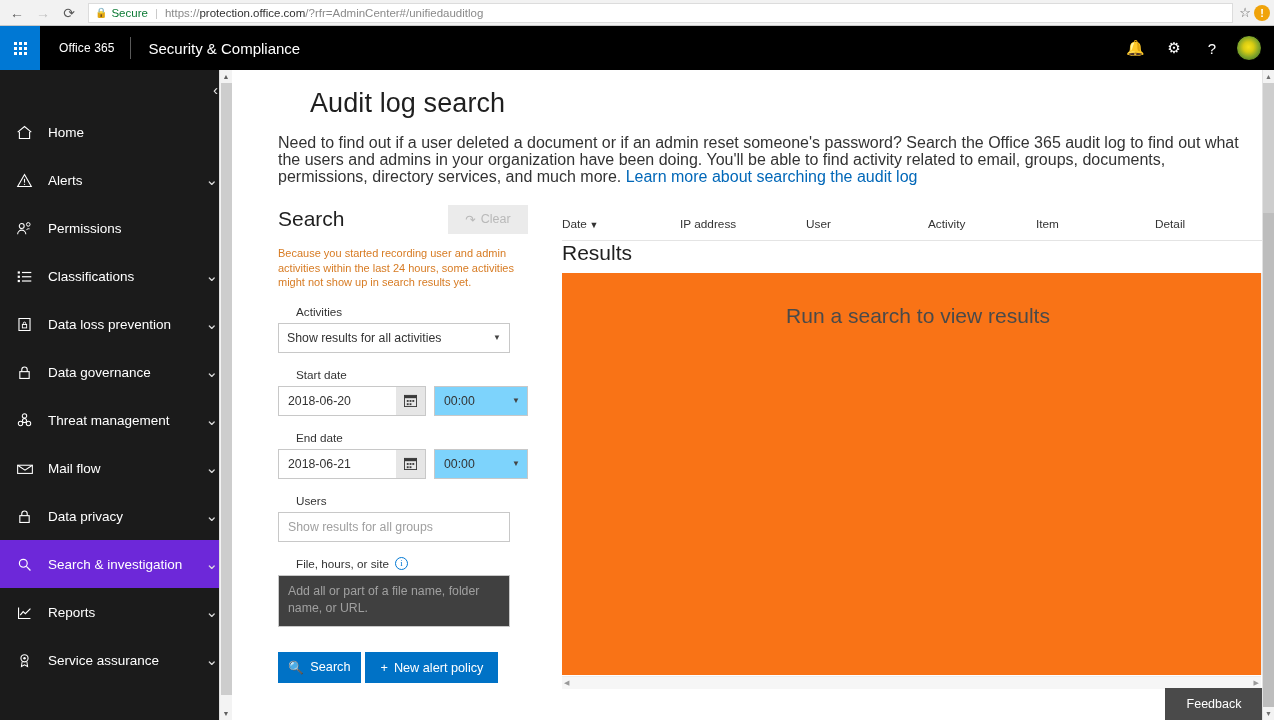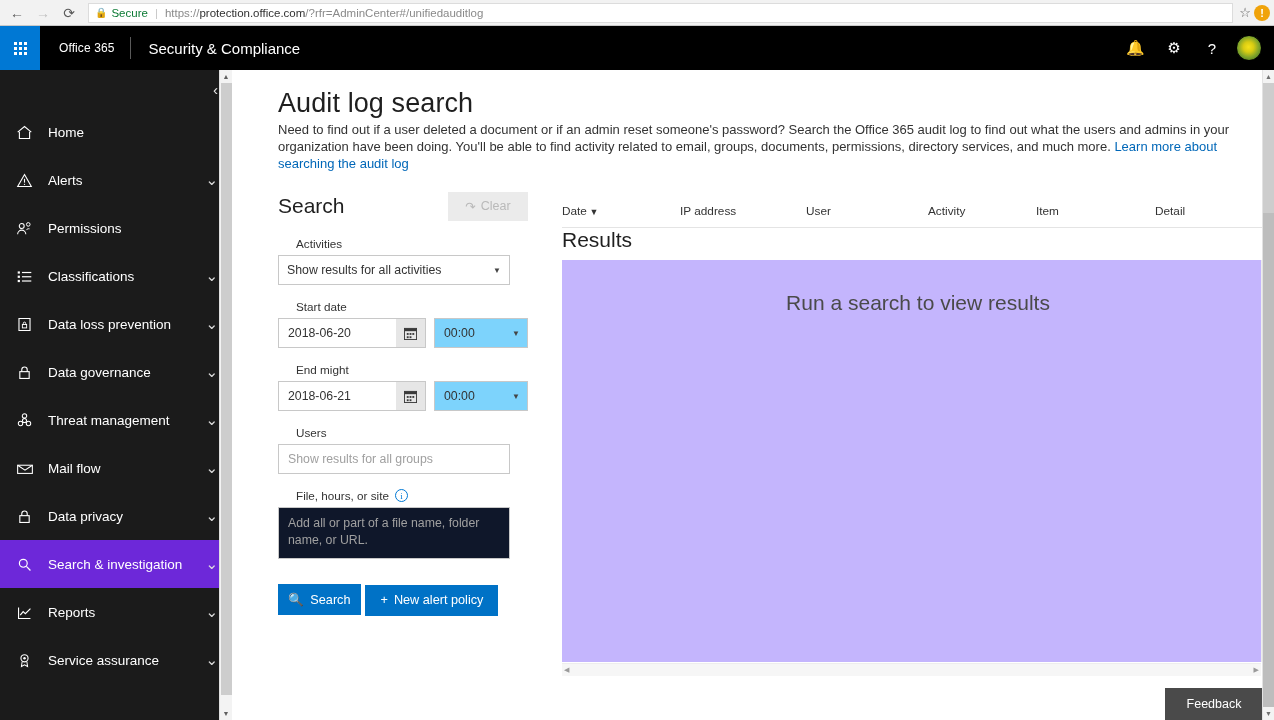--- a/index.html
+++ b/index.html
@@ -100,24 +100,24 @@
     background: #f3f3f3; border-left: 1px solid #e0e0e0;
   }
   #sb-scroll .arw { height: 13px; display: flex; align-items: center; justify-content: center; font-size: 7px; color: #606060; }
   #sb-thumb { position: absolute; top: 13px; left: 1px; width: 11px; height: 612px; background: #cdcdcd; }
 
   
   #main {
     flex: 1; background: #fff; height: 650px; position: relative;
     padding: 0 0 0 46px; overflow: hidden;
   }
-  #page-title { font-size: 27px; font-weight: 300; color: #1f1f1f; padding-top: 18px; letter-spacing: .1px; }
+  #page-title { font-size: 27px; font-weight: 300; color: #1f1f1f; padding-top: 18px; letter-spacing: .1px; margin-left: 32px; }
   #page-desc {
-    font-size: 13px; color: #333; line-height: 17px;
-    max-width: 972px; margin-top: 2px;
+    font-size: 16px; color: #333; line-height: 17px;
+    max-width: 972px; margin-top: 15px;
   }
   #desc-link { color: #0067b8; text-decoration: none; }
 
   #cols { display: flex; margin-top: 18px; }
 
   
   #searchcol { width: 250px; flex: 0 0 250px; }
   #search-head { display: flex; align-items: center; height: 32px; }
   #search-title { font-size: 21px; font-weight: 300; color: #1f1f1f; }
   #clear-btn {
@@ -155,41 +155,41 @@
     display: flex; align-items: center; padding: 0 7px 0 9px;
     font-size: 12.3px; color: #333;
   }
   .time-sel .caret { margin-left: auto; font-size: 8px; color: #444; }
   .txt-input {
     width: 232px; height: 30px; border: 1px solid #c8c8c8; background: #fff;
     display: flex; align-items: center; padding: 0 9px;
     font-size: 12.3px; color: #a0a0a0;
   }
   #file-input {
-    width: 232px; height: 52px; border: 1px solid #c8c8c8; background: #0f172a;
+    width: 232px; height: 52px; border: 1px solid #c8c8c8; background: #404040;
     padding: 7px 9px; font-size: 12.3px; color: #a0a0a0; line-height: 17px;
   }
   .blue-btn {
     height: 31px; background: #0072c6; color: #fff; font-size: 12.7px;
     display: inline-flex; align-items: center; justify-content: center; gap: 6px;
     padding: 0 14px;
   }
   #search-btn { width: 83px; margin-top: 25px; }
   #newalert-btn { width: 133px; margin-top: 20px; }
 
   
   #resultscol { margin-left: 34px; width: 712px; flex: 0 0 712px; position: relative; }
   #results-title { font-size: 21px; font-weight: 300; color: #1f1f1f; height: 32px; }
   #results-head {
     display: flex; align-items: center; height: 34px; margin-top: 4px;
     border-bottom: 1px solid #e4e4e4; font-size: 11.8px; color: #333;
   }
   #results-head .col { flex: 0 0 auto; }
   #results-body {
-    height: 402px; position: relative; background: #c4b5fd;
+    height: 402px; position: relative; background: #f97316;
   }
   #empty-msg {
     text-align: center; font-size: 21px; font-weight: 300; color: #4a4a4a;
     padding-top: 31px;
   }
   
   #rv-scroll {
     position: absolute; right: 0; top: 0; width: 13px; height: 402px;
     background: #f6f6f6; border-left: 1px solid #ededed;
   }
@@ -418,20 +418,21 @@
     <div id="cols">
 
       <div id="searchcol">
         <div id="search-head">
           <div id="search-title">Search</div>
           <div id="clear-btn">
             <span>↷</span>
             <span>Clear</span>
           </div>
         </div>
+        <div id="warn-text">Because you started recording user and admin activities within the last 24 hours, some activities might not show up in search results yet.</div>
 
         <div class="field-label">
           <span>Activities</span>
         </div>
         <div class="sel-box">
           <span>Show results for all activities</span>
           <span class="caret">▼</span>
         </div>
 
         <div class="field-label">
@@ -450,21 +451,21 @@
                 <rect x="6" y="10" width="2" height="2" fill="#3a3a3a"></rect>
               </svg>
           </div>
           <div class="time-sel">
             <span>00:00</span>
             <span class="caret">▼</span>
           </div>
         </div>
 
         <div class="field-label">
-          <span>End might</span>
+          <span>End date</span>
         </div>
         <div class="date-row">
           <div class="date-input">2018-06-21</div>
           <div class="cal-btn">
             <svg width="13" height="13" viewBox="0 0 14 14">
                 <rect x="0.5" y="1.5" width="13" height="12" fill="none" stroke="#3a3a3a"></rect>
                 <rect x="0.5" y="1.5" width="13" height="3" fill="#3a3a3a"></rect>
                 <rect x="3" y="6.5" width="2" height="2" fill="#3a3a3a"></rect>
                 <rect x="6" y="6.5" width="2" height="2" fill="#3a3a3a"></rect>
                 <rect x="9" y="6.5" width="2" height="2" fill="#3a3a3a"></rect>

